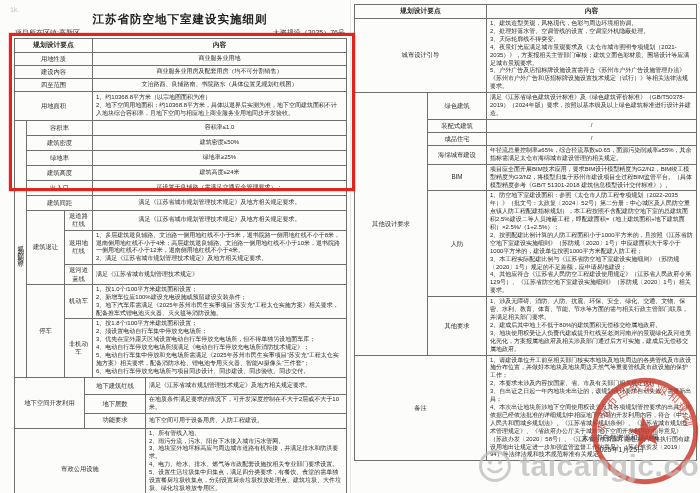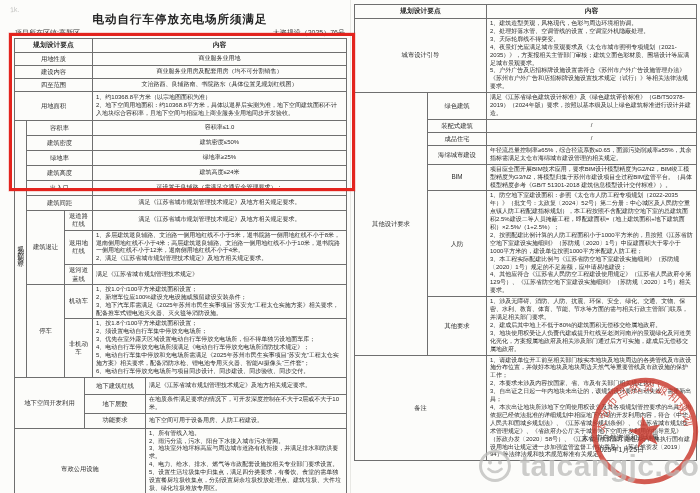--- a/index.html
+++ b/index.html
@@ -48,21 +48,21 @@
     font-size:30px;font-weight:bold;color:#bcbcba;letter-spacing:.5px;margin-left:8px;
     text-shadow:0 0 2px #ffffff;
   }
 </style>
 </head>
 <body>
 
 <div class="corner-mark">1k.</div>
 <div class="page-split"></div>
 
-<div class="doc-title">电动自行车停放充电场所须满足</div>
+<div class="doc-title">江苏省防空地下室建设实施细则</div>
 <div class="meta-line">
   <span class="meta-left">项目所在区镇:高新区</span>
   <span class="meta-right">太资规设（2025）76号</span>
 </div>
 
 <div id="left-table-wrap">
   <table id="left-table-1">
     <colgroup>
         <col style="width:12px">
         <col style="width:38px">

